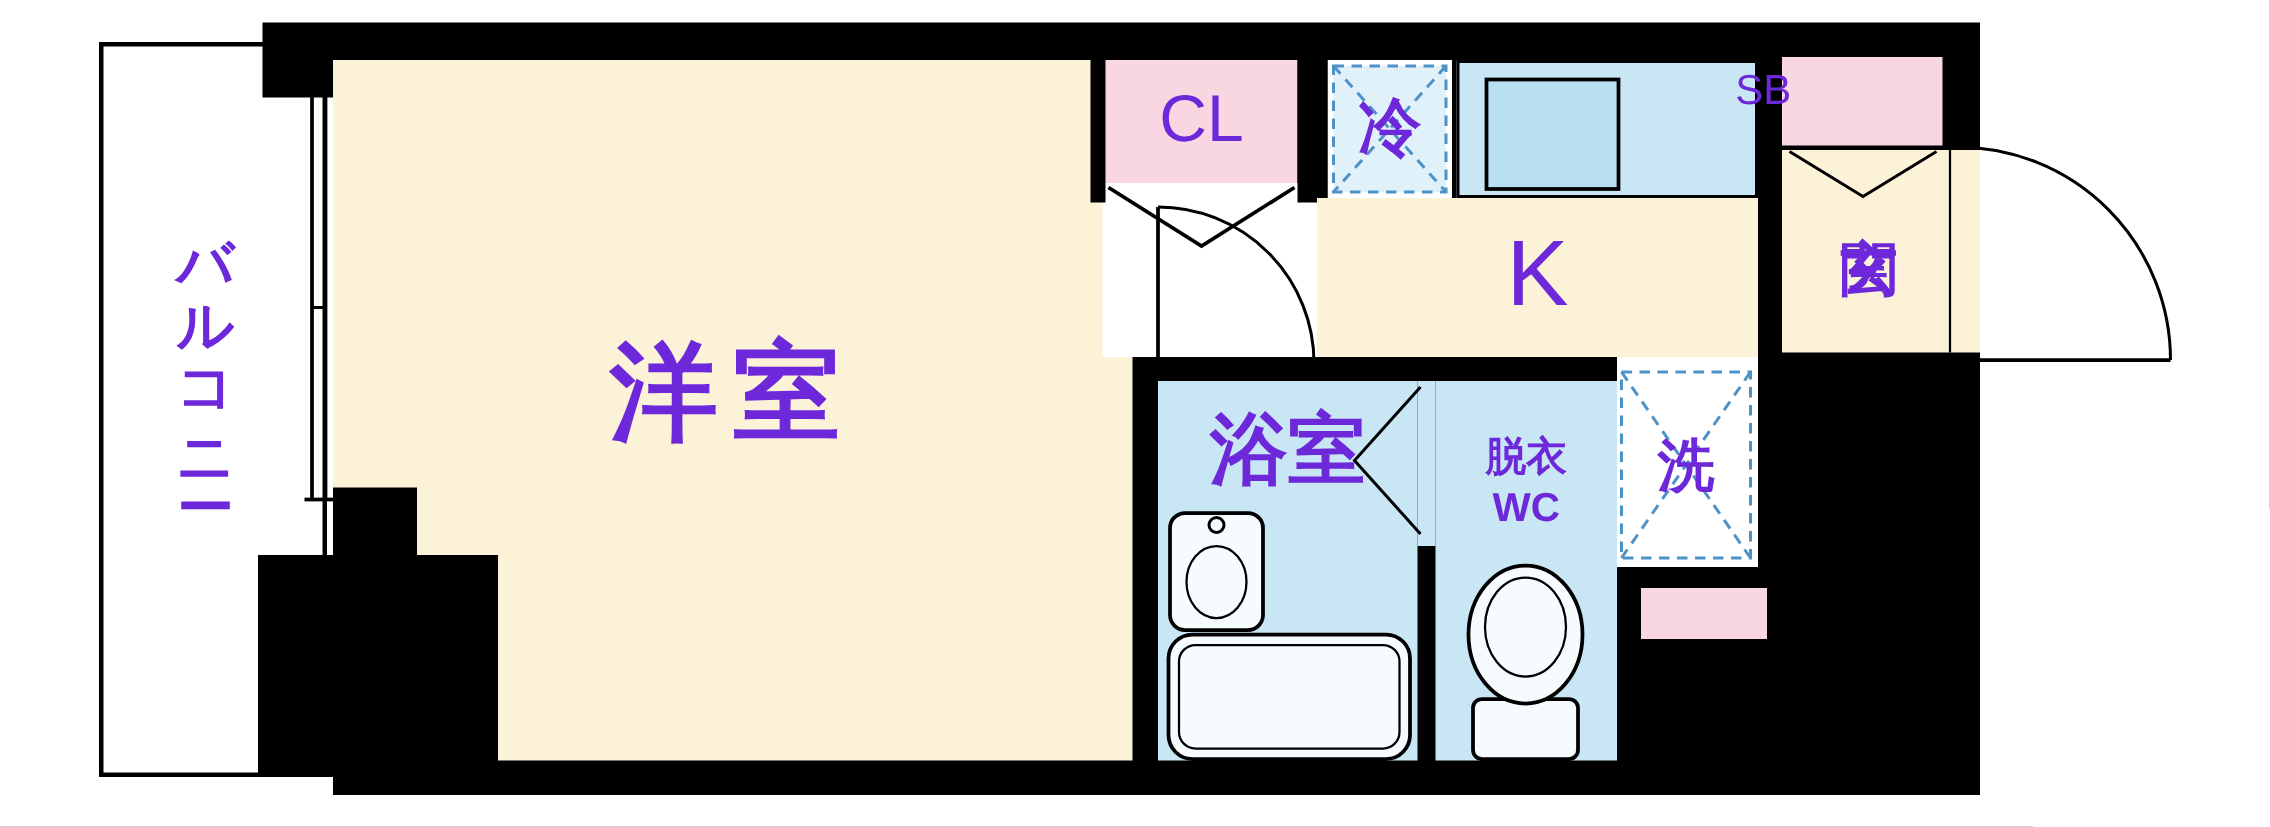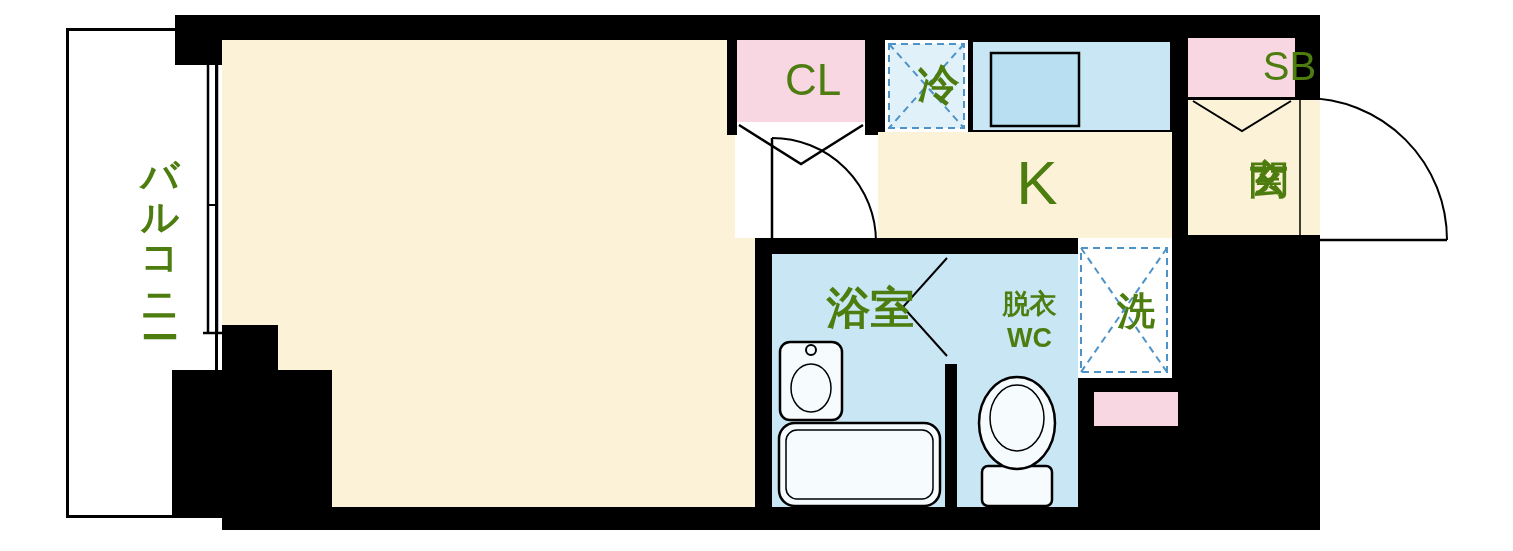--- a/index.html
+++ b/index.html
@@ -1,19 +1,19 @@
 <!DOCTYPE html>
 <html><head>
 <meta charset="utf-8">
 <style>
   html,body{margin:0;padding:0;background:#ffffff;}
   .plan{position:relative;width:1513px;height:551px;background:#ffffff;overflow:hidden;
         font-family:"Liberation Sans", sans-serif;color:#000;}
   .abs{position:absolute;box-sizing:border-box;}
-  .lbl{position:absolute;box-sizing:border-box;text-align:center;font-weight:600;color:#4d7c0f;line-height:1;padding-left:24px;}
+  .lbl{position:absolute;box-sizing:border-box;text-align:center;font-weight:600;color:#6d28d9;line-height:1;}
   .vert{writing-mode:vertical-rl;}
   svg{position:absolute;left:0;top:0;pointer-events:none;}
 </style>
 </head>
 <body>
 
 <div class="plan">
 
   <div class="abs" style="left:66px;top:28px;width:152px;height:490px;background:#fff;border:3px solid #000;"></div>
 
@@ -97,25 +97,26 @@
     </g>
 
     <g stroke="#000" fill="#F6FBFE">
       <rect x="982" y="466" width="70" height="40" rx="6" stroke-width="2.5"></rect>
       <ellipse cx="1017" cy="423" rx="38" ry="46" stroke-width="2.5"></ellipse>
       <ellipse cx="1017" cy="418" rx="27" ry="33" fill="none" stroke-width="1.5"></ellipse>
     </g>
   </svg>
 
   <div class="lbl vert" style="left:117px;top:132px;font-size:38px;letter-spacing:3px;">バルコニー</div>
+  <div class="lbl" style="left:222px;top:226px;width:533px;font-size:72px;letter-spacing:10px;">洋室</div>
   <div class="lbl" style="left:737px;top:58px;width:128px;font-size:44px;font-weight:500;">CL</div>
   <div class="lbl" style="left:885px;top:64px;width:83px;font-size:42px;">冷</div>
   <div class="lbl" style="left:878px;top:152px;width:294px;font-size:62px;font-weight:500;">K</div>
-  <div class="lbl" style="left:1224px;top:46px;width:107px;font-size:40px;font-weight:500;">SB</div>
+  <div class="lbl" style="left:1122px;top:46px;width:107px;font-size:28px;font-weight:500;">SB</div>
   <div class="lbl vert" style="left:1226px;top:126px;font-size:38px;letter-spacing:6px;">玄関</div>
-  <div class="lbl" style="left:772px;top:286px;width:173px;font-size:44px;">浴室</div>
+  <div class="lbl" style="left:772px;top:274px;width:173px;font-size:52px;">浴室</div>
   <div class="lbl" style="left:957px;top:288px;width:121px;font-size:27px;line-height:1.25;">
     <span>脱衣</span><br>
     <span>WC</span>
   </div>
   <div class="lbl" style="left:1078px;top:292px;width:92px;font-size:38px;">洗</div>
 
 </div>
 
 </body></html>

